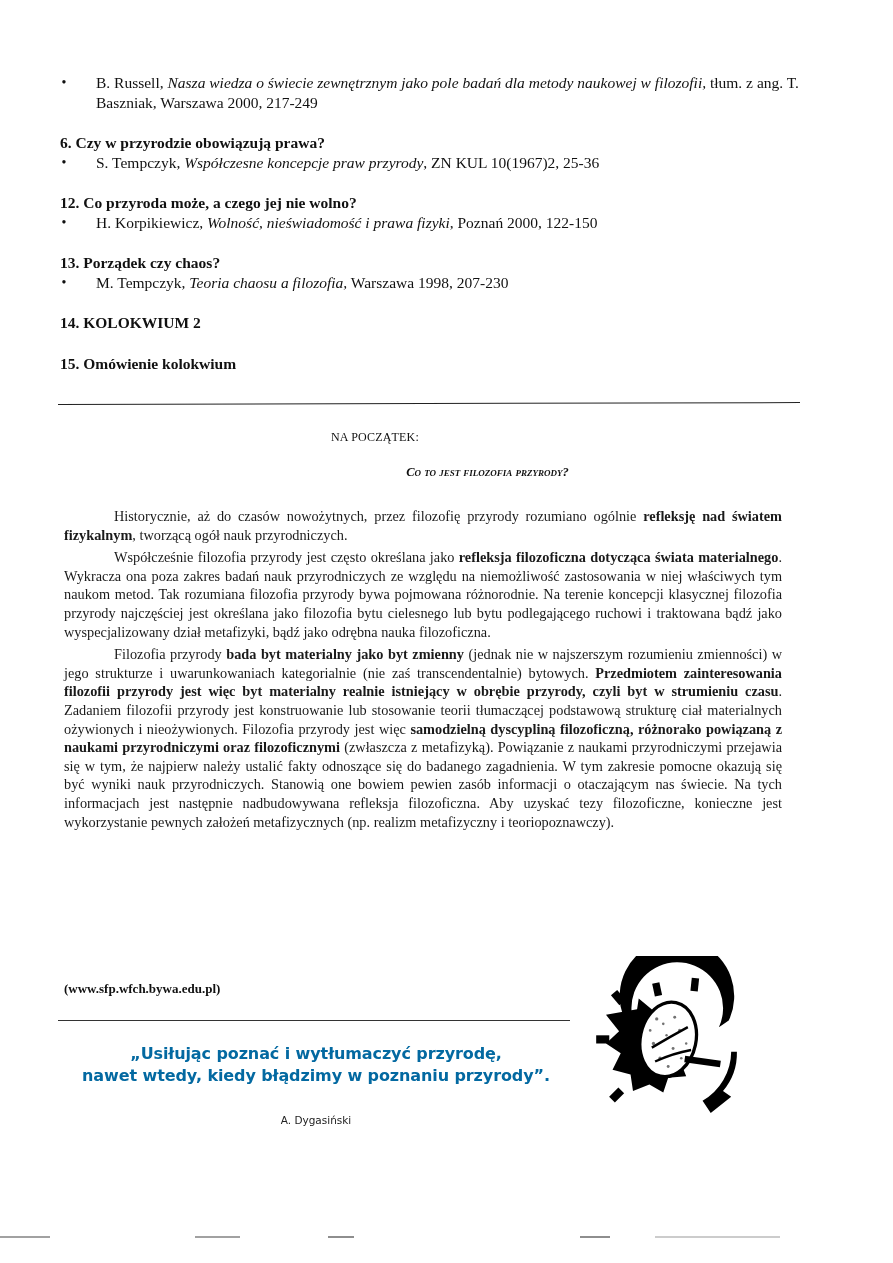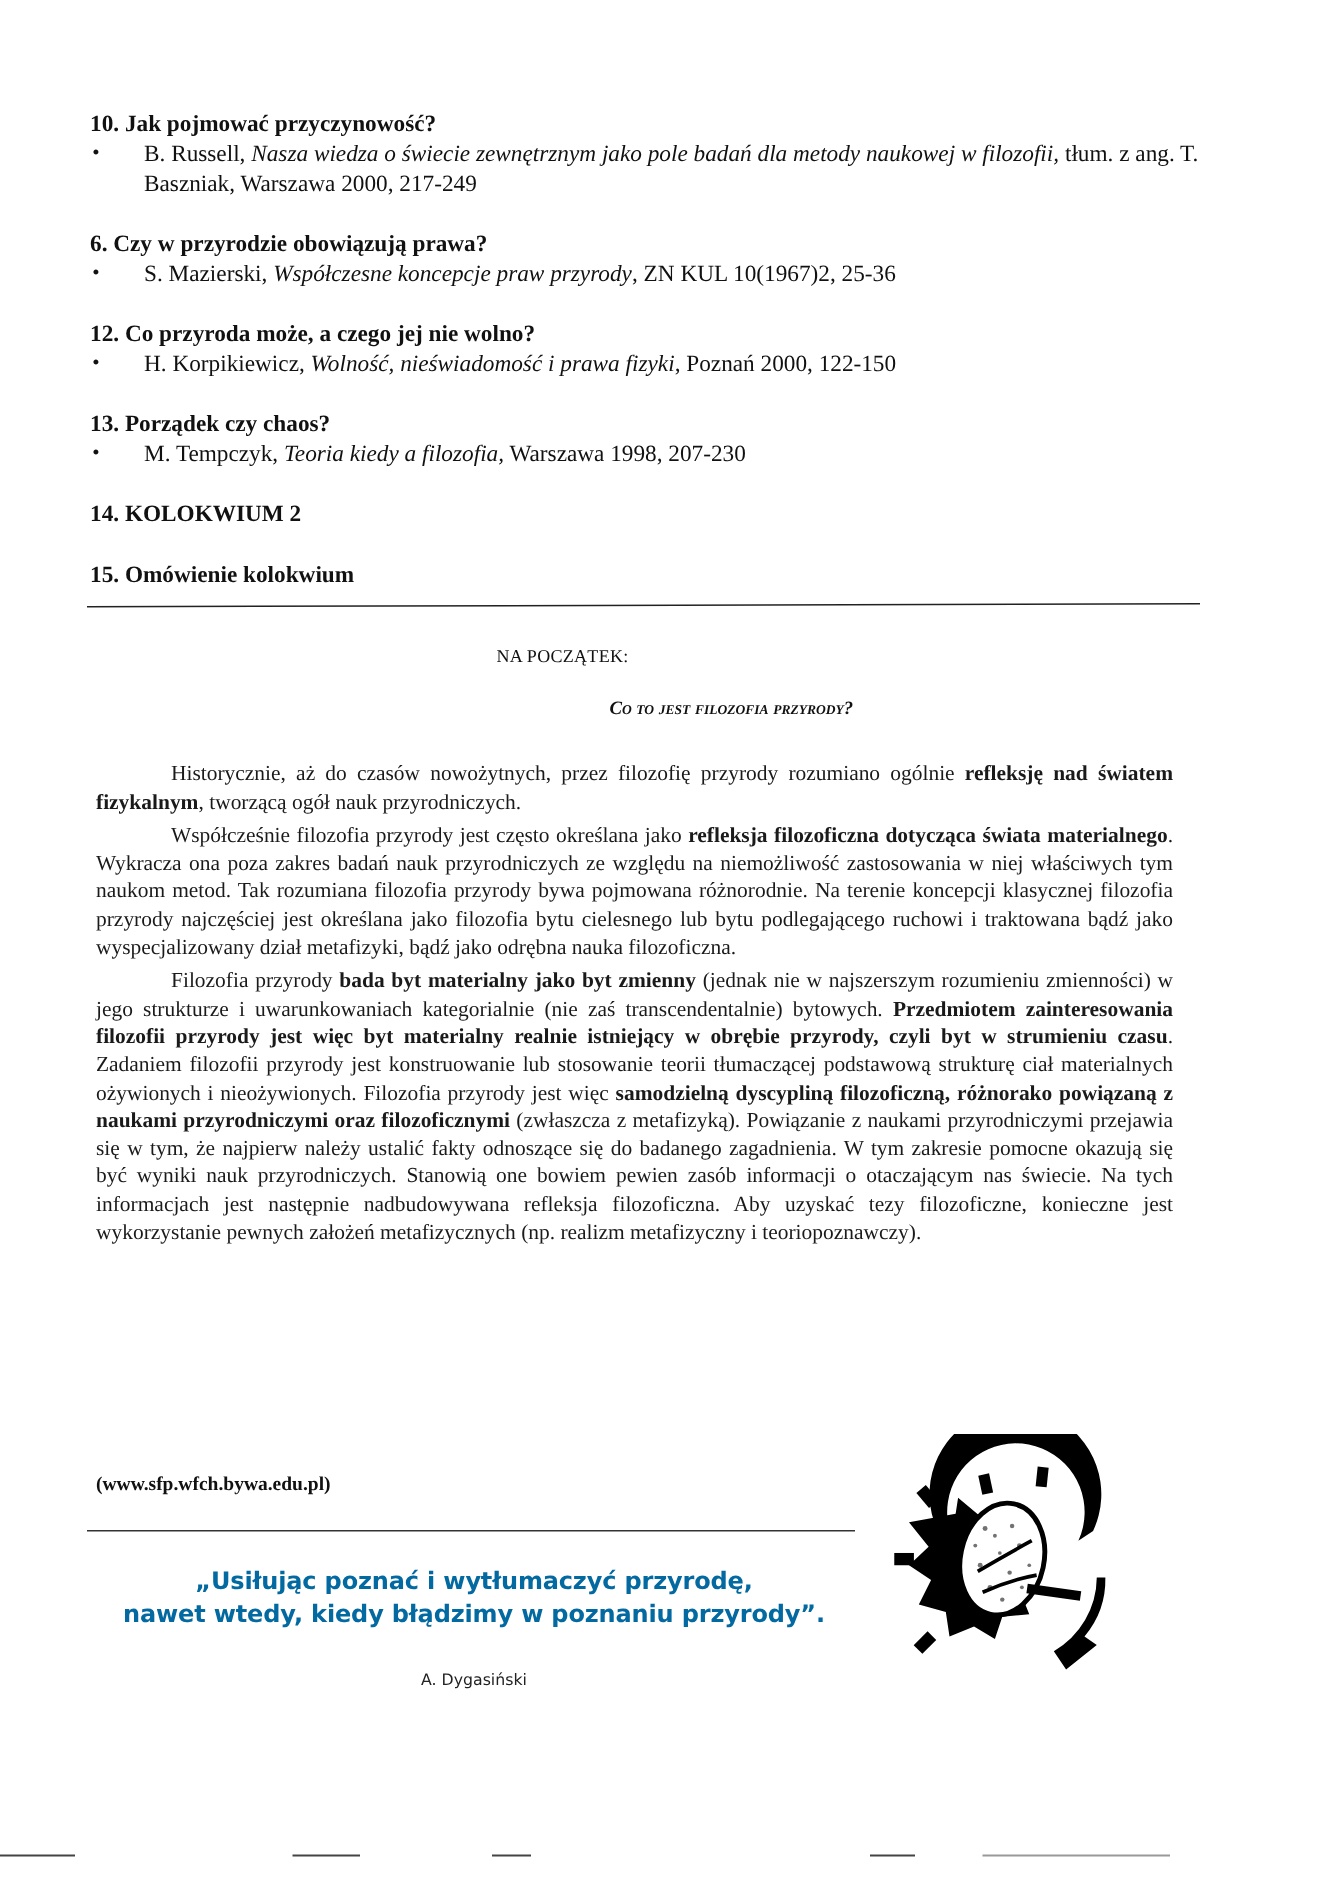--- a/index.html
+++ b/index.html
@@ -30,41 +30,40 @@
 
   .logo { position: absolute; left: 588px; top: 956px; width: 180px; height: 175px; }
 
   .scan-edge { position: absolute; left: 0; top: 1234px; width: 893px; height: 6px; }
 </style>
 </head>
 <body>
 
 <div class="syllabus">
   <div class="topic">
-    <p class="topic-title">10. Jak pojmować przyczynowość?</p>
     <p class="ref">
       <span class="bullet">•</span><span>B. Russell, </span><i>Nasza wiedza o świecie zewnętrznym jako pole badań dla metody naukowej w filozofii,</i><span> tłum. z ang. T. Baszniak, Warszawa 2000, 217-249</span>
     </p>
   </div>
   <div class="topic">
     <p class="topic-title">6. Czy w przyrodzie obowiązują prawa?</p>
     <p class="ref">
-      <span class="bullet">•</span><span>S. Mazierski, </span><i>Współczesne koncepcje praw przyrody</i><span>, ZN KUL 10(1967)2, 25-36</span>
+      <span class="bullet">•</span><span>S. Tempczyk, </span><i>Współczesne koncepcje praw przyrody</i><span>, ZN KUL 10(1967)2, 25-36</span>
     </p>
   </div>
   <div class="topic">
     <p class="topic-title">12. Co przyroda może, a czego jej nie wolno?</p>
     <p class="ref">
       <span class="bullet">•</span><span>H. Korpikiewicz, </span><i>Wolność, nieświadomość i prawa fizyki</i><span>, Poznań 2000, 122-150</span>
     </p>
   </div>
   <div class="topic">
     <p class="topic-title">13. Porządek czy chaos?</p>
     <p class="ref">
-      <span class="bullet">•</span><span>M. Tempczyk,  </span><i>Teoria kiedy a filozofia,</i><span>  Warszawa 1998, 207-230</span>
+      <span class="bullet">•</span><span>M. Tempczyk,  </span><i>Teoria chaosu a filozofia,</i><span>  Warszawa 1998, 207-230</span>
     </p>
   </div>
   <div class="topic" style="margin-bottom:21px;">
     <p class="topic-title">14. KOLOKWIUM 2</p>
   </div>
   <div class="topic">
     <p class="topic-title">15. Omówienie kolokwium</p>
   </div>
 </div>
 

